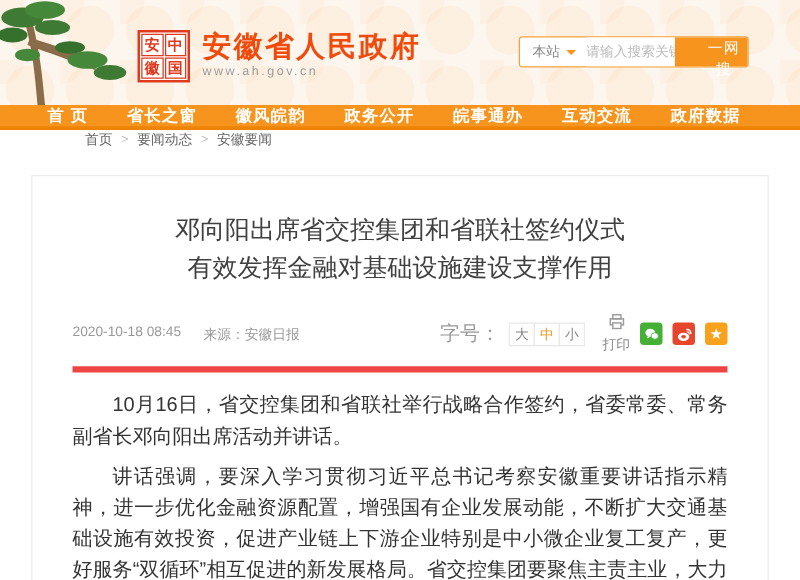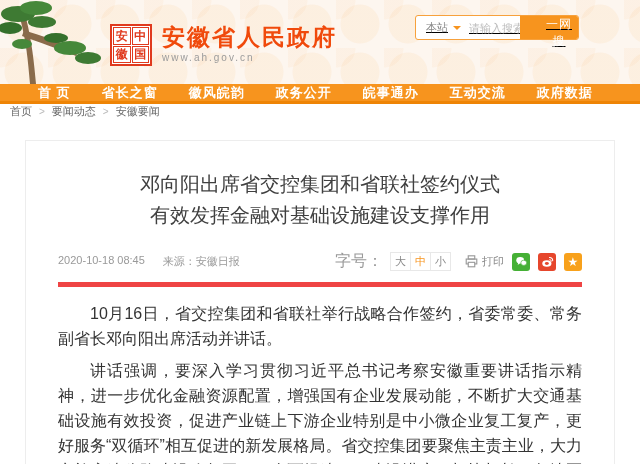--- a/index.html
+++ b/index.html
@@ -14,58 +14,58 @@
     background-size:48px 48px; }
   .pine { position:absolute; left:0; top:0; width:112px; height:84px; }
   .brand { position:absolute; left:110px; top:24px; display:flex; align-items:flex-start; }
   .seal { width:42px; height:42px; border:2px solid #e03a1e; background:#fff;
     display:grid; grid-template-columns:1fr 1fr; grid-template-rows:1fr 1fr; padding:1px; gap:1px; }
   .seal span { display:flex; align-items:center; justify-content:center;
     border:1px solid #e03a1e; color:#e03a1e; font-size:12px; font-weight:bold; line-height:1; }
   .brand-text { margin-left:10px; }
   .site-name { color:#f04a0c; font-size:23px; font-weight:bold; letter-spacing:2px; line-height:26px; }
   .site-url { color:#9b9b9b; font-size:10px; letter-spacing:2px; margin-top:2px; }
-  .search { position:absolute; left:415px; top:15px; width:164px; height:25px; display:flex;
-    border:1px solid #f7a13c; border-radius:3px; background:#fff;text-decoration:underline; }
+  .search { position:absolute; left:415px; top:29px; width:184px; height:25px; display:flex;
+    border:1px solid #f7a13c; border-radius:3px; background:#fff; }
   .search-scope { display:flex; align-items:center; gap:5px; padding:0 8px 0 10px;
     font-size:11px; color:#888; cursor:pointer; white-space:nowrap; }
   .caret { width:0; height:0; border-left:4px solid transparent; border-right:4px solid transparent;
     border-top:4px solid #f7941e; display:inline-block; }
   .search-input { flex:1; border:none; outline:none; font-size:11px; color:#333; min-width:0; }
   .search-input::placeholder { color:#bbb; }
   .search-btn { width:58px; background:#f7941e; color:#fff; font-size:12px; border:none;
     border-radius:0 2px 2px 0; cursor:pointer; letter-spacing:1px;padding-left:20px; }
 
   
   .nav { width:640px; height:20px; background:#f7941e; border-bottom:3px solid #ee8405;
     display:flex; align-items:center; padding-left:38px; }
   .nav-item { color:#fff; font-size:13px; font-weight:bold; margin-right:31px;
     letter-spacing:1px; cursor:pointer; white-space:nowrap; }
 
   
-  .breadcrumb { height:14px; display:flex; align-items:center; padding-left:10px;
-    font-size:11px; color:#666; gap:7px; background:#fff; }
+  .breadcrumb { height:14px; display:flex; align-items:center; padding-left:24px;
+    font-size:11px; color:#666; gap:7px; background:#fff;margin-left:44px; }
   .crumb { cursor:pointer; }
   .crumb-sep { color:#bbb; font-size:10px; }
 
   
   .content { position:absolute; left:25px; top:140px; width:590px; height:400px;
     background:#fff; border:1px solid #ededed; padding:28px 32px 0 32px; }
   .title { text-align:center; color:#404040; font-size:20px; font-weight:500; line-height:31px; }
   .meta { display:flex; justify-content:space-between; align-items:center; margin-top:20px;
     padding-bottom:10px; border-bottom:5px solid #ef4444; }
   .meta-left { font-size:11px; color:#999; display:flex; gap:18px; }
   .meta-right { display:flex; align-items:center; gap:8px; }
   .fs-label { font-size:16px; color:#999; }
   .fs-group { display:flex; }
   .fs-btn { width:21px; height:19px; border:1px solid #e8e8e8; background:#fff; color:#888;
     font-size:11px; display:flex; align-items:center; justify-content:center; cursor:pointer; margin-left:-1px; }
   .fs-btn.active { color:#f7941e; }
   .print-btn { display:flex; align-items:center; gap:4px; font-size:11px; color:#888;
-    cursor:pointer; margin-left:6px; }
+    cursor:pointer; margin-left:6px;flex-direction:column; }
   .share-icon { width:18px; height:18px; border-radius:3px; display:flex; align-items:center;
     justify-content:center; cursor:pointer; }
   .wechat { background:#45b035; }
   .weibo  { background:#e6462c; }
   .star   { background:#f8a11b; color:#fff; font-size:12px; line-height:1; }
 
   .body-text { margin-top:14px; }
   .body-text p { font-size:16px; color:#333; line-height:25px; text-align:justify;
     text-indent:2em; margin-bottom:7px; }
 </style>

